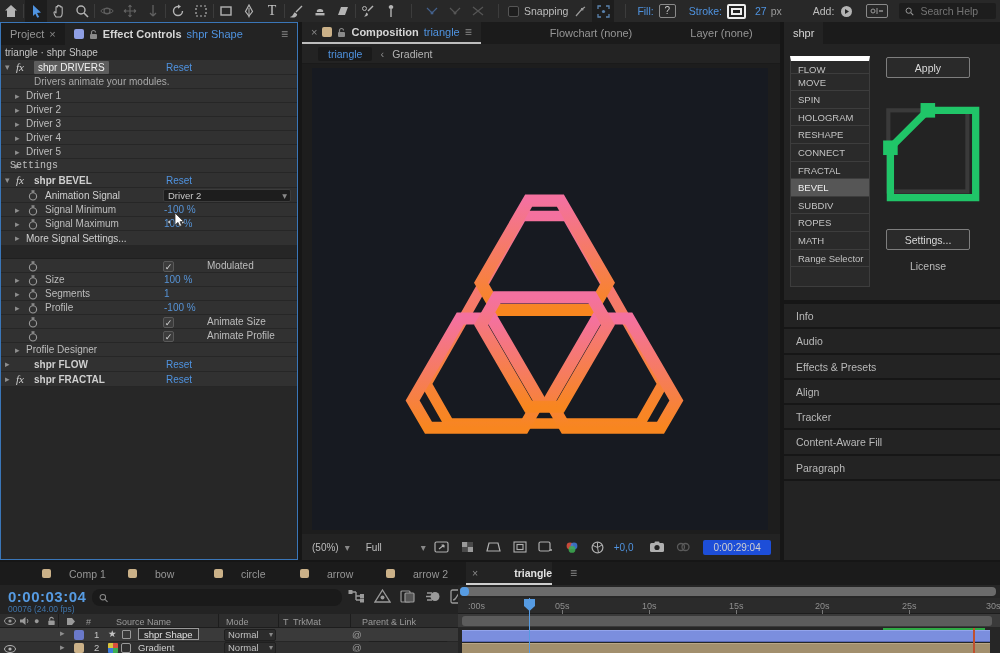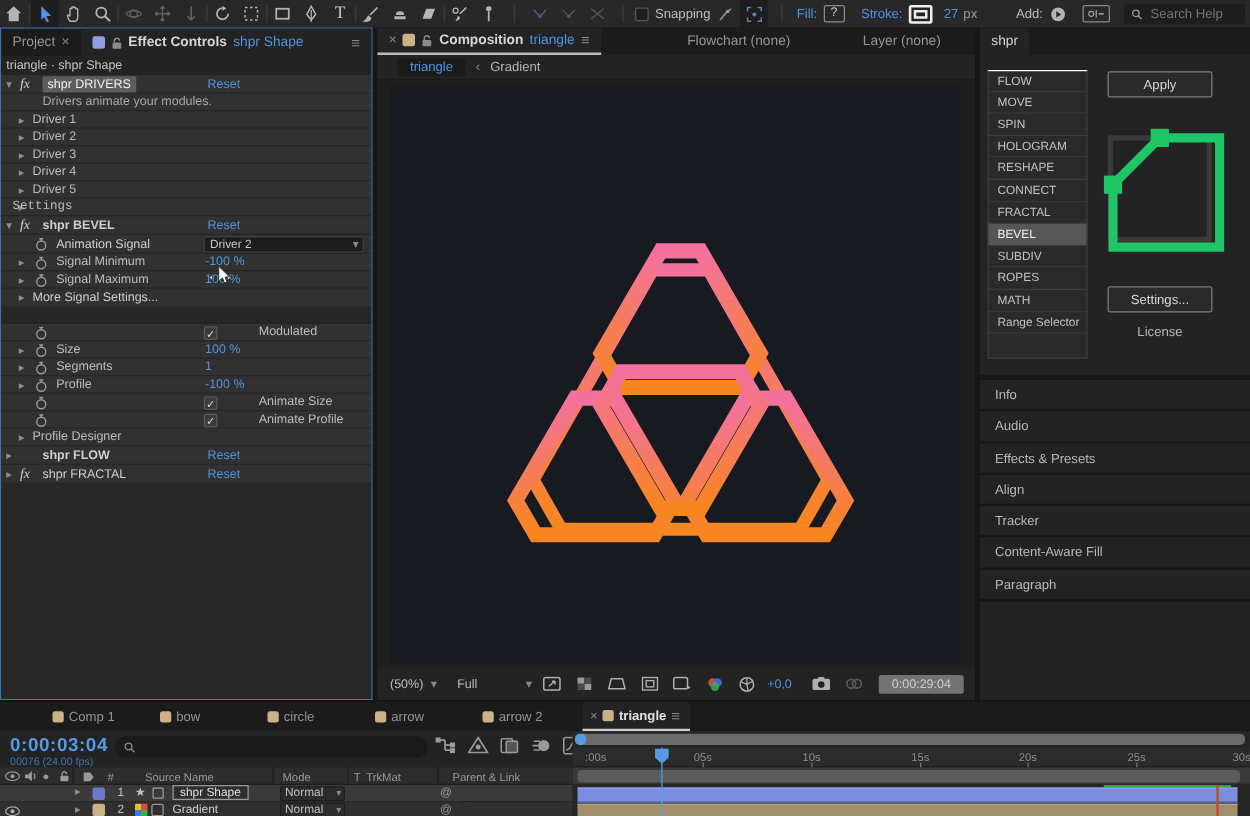--- a/index.html
+++ b/index.html
@@ -28,27 +28,27 @@
   .cb { position:absolute; left:162px; top:1.5px; width:11px; height:11px; background:#3c3c3c;
         border:1px solid #595959; border-radius:2px; color:#d8d8d8; font-size:9px;
         line-height:10px; text-align:center; }
   .cb + span { position:absolute; left:178px;padding-left:28px; }
   .dd { position:absolute; left:162px; top:1px; width:128px; height:13px; background:#1d1d1d;
         border:1px solid #3c3c3c; border-radius:2px; font-size:9.5px; line-height:11px;
         color:#c8c8c8; padding:0 4px; }
   .dd .arr { position:absolute; right:3px; top:0; color:#8a8a8a; }
   .mod-btn { height:17.6px; line-height:17.6px; border:1px solid #3d3d3d; border-top:none;
              background:#2a2a2a; color:#c3c3c3; font-size:9.5px; padding-left:7px; }
-  .mod-btn.first { border-top:1px solid #ffffff; }
+  .mod-btn.first { border-top:5px solid #ffffff; }
   .mod-btn.active { background:#565656; color:#f0f0f0; }
   .stack-row { height:25.3px; line-height:25.3px; background:#232323; border-bottom:2px solid #161616;
                font-size:10.5px; color:#b9b9b9; padding-left:12px; }
   .btn { position:absolute; border:1px solid #7e7e7e; border-radius:2px; background:#2a2a2a;
          color:#d8d8d8; font-size:10.5px; text-align:center; }
-  .tl-tab { width:86px; display:flex; align-items:center; gap:4px; padding:0 6px; font-size:10.5px; }
+  .tl-tab { width:86px; display:flex; align-items:center; gap:18px; padding:0 6px; font-size:10.5px; }
   .hdr-sep { position:absolute; top:0; bottom:0; width:1px; background:#1d1d1d; }
   .ddsm { position:relative; height:12px; background:#2c2c2c; border:1px solid #1f1f1f;
           border-radius:2px; font-size:9.5px; line-height:10px; color:#c0c0c0; padding:0 3px; }
   .ddsm .arr { position:absolute; right:2px; top:0; color:#888; font-size:8px; }
   .ticon { display:flex; align-items:center; justify-content:center; width:22px; height:22px; }
   .vicon { display:flex; align-items:center; justify-content:center; width:20px; height:16px; }
   input { outline:none; }
 </style>
 </head>
 <body>
@@ -373,21 +373,21 @@
     </div>
 
     <div class="ec-head">
       <span class="twirl" style="left:4px;">▸</span>
       <span style="position:absolute;left:33px;font-weight:bold;">shpr FLOW</span>
       <span class="reset">Reset</span>
     </div>
     <div class="ec-head">
       <span class="twirl" style="left:4px;">▸</span>
       <span class="fxb">fx</span>
-      <span style="position:absolute;left:33px;font-weight:normal;">shpr FRACTAL</span>
+      <span style="position:absolute;left:33px;font-weight:bold;">shpr FRACTAL</span>
       <span class="reset">Reset</span>
     </div>
   </div>
 
   <svg class="abs" style="left:166px;top:188px;" width="22" height="20" viewBox="0 0 22 20">
     <path d="M3 9 L0.5 11 L3 13 Z" fill="#fff" stroke="#333" stroke-width="0.5"></path>
     <path d="M15 9 L17.5 11 L15 13 Z" fill="#fff" stroke="#333" stroke-width="0.5"></path>
     <path d="M8 2 L8 14 L11 11.4 L12.6 15.4 L14.6 14.5 L13 10.7 L16.5 10.4 Z" fill="#fff" stroke="#333" stroke-width="0.8"></path>
   </svg>
 </div>
@@ -499,21 +499,21 @@
           <rect x="5.5" y="0.5" width="5" height="2.5" rx="1" fill="#b0b0b0"></rect>
           <circle cx="8" cy="6.5" r="2.6" fill="#232323"></circle>
         </svg>
       </div>
     <div class="vicon">
         <svg width="14" height="12" viewBox="0 0 14 12">
           <circle cx="5" cy="6" r="3.5" fill="none" stroke="#5a5a5a" stroke-width="1.3"></circle>
           <circle cx="9.5" cy="6" r="3.5" fill="none" stroke="#5a5a5a" stroke-width="1.3"></circle>
         </svg>
       </div>
-    <div style="background:#737373;border-radius:2px;padding:2px 10px;color:#cfcfcf;font-size:10px;margin-left:4px;">0:00:29:04</div>
+    <div style="background:#1d4ed8;border-radius:2px;padding:2px 10px;color:#cfcfcf;font-size:10px;margin-left:4px;">0:00:29:04</div>
   </div>
 </div>
 
 <div class="panel" style="left:784px;top:22px;width:216px;height:278px;">
   <div class="tabbar">
     <div class="tab active">
       <span>shpr</span>
     </div>
   </div>
   <div class="abs" style="left:6px;top:34px;width:80px;">

